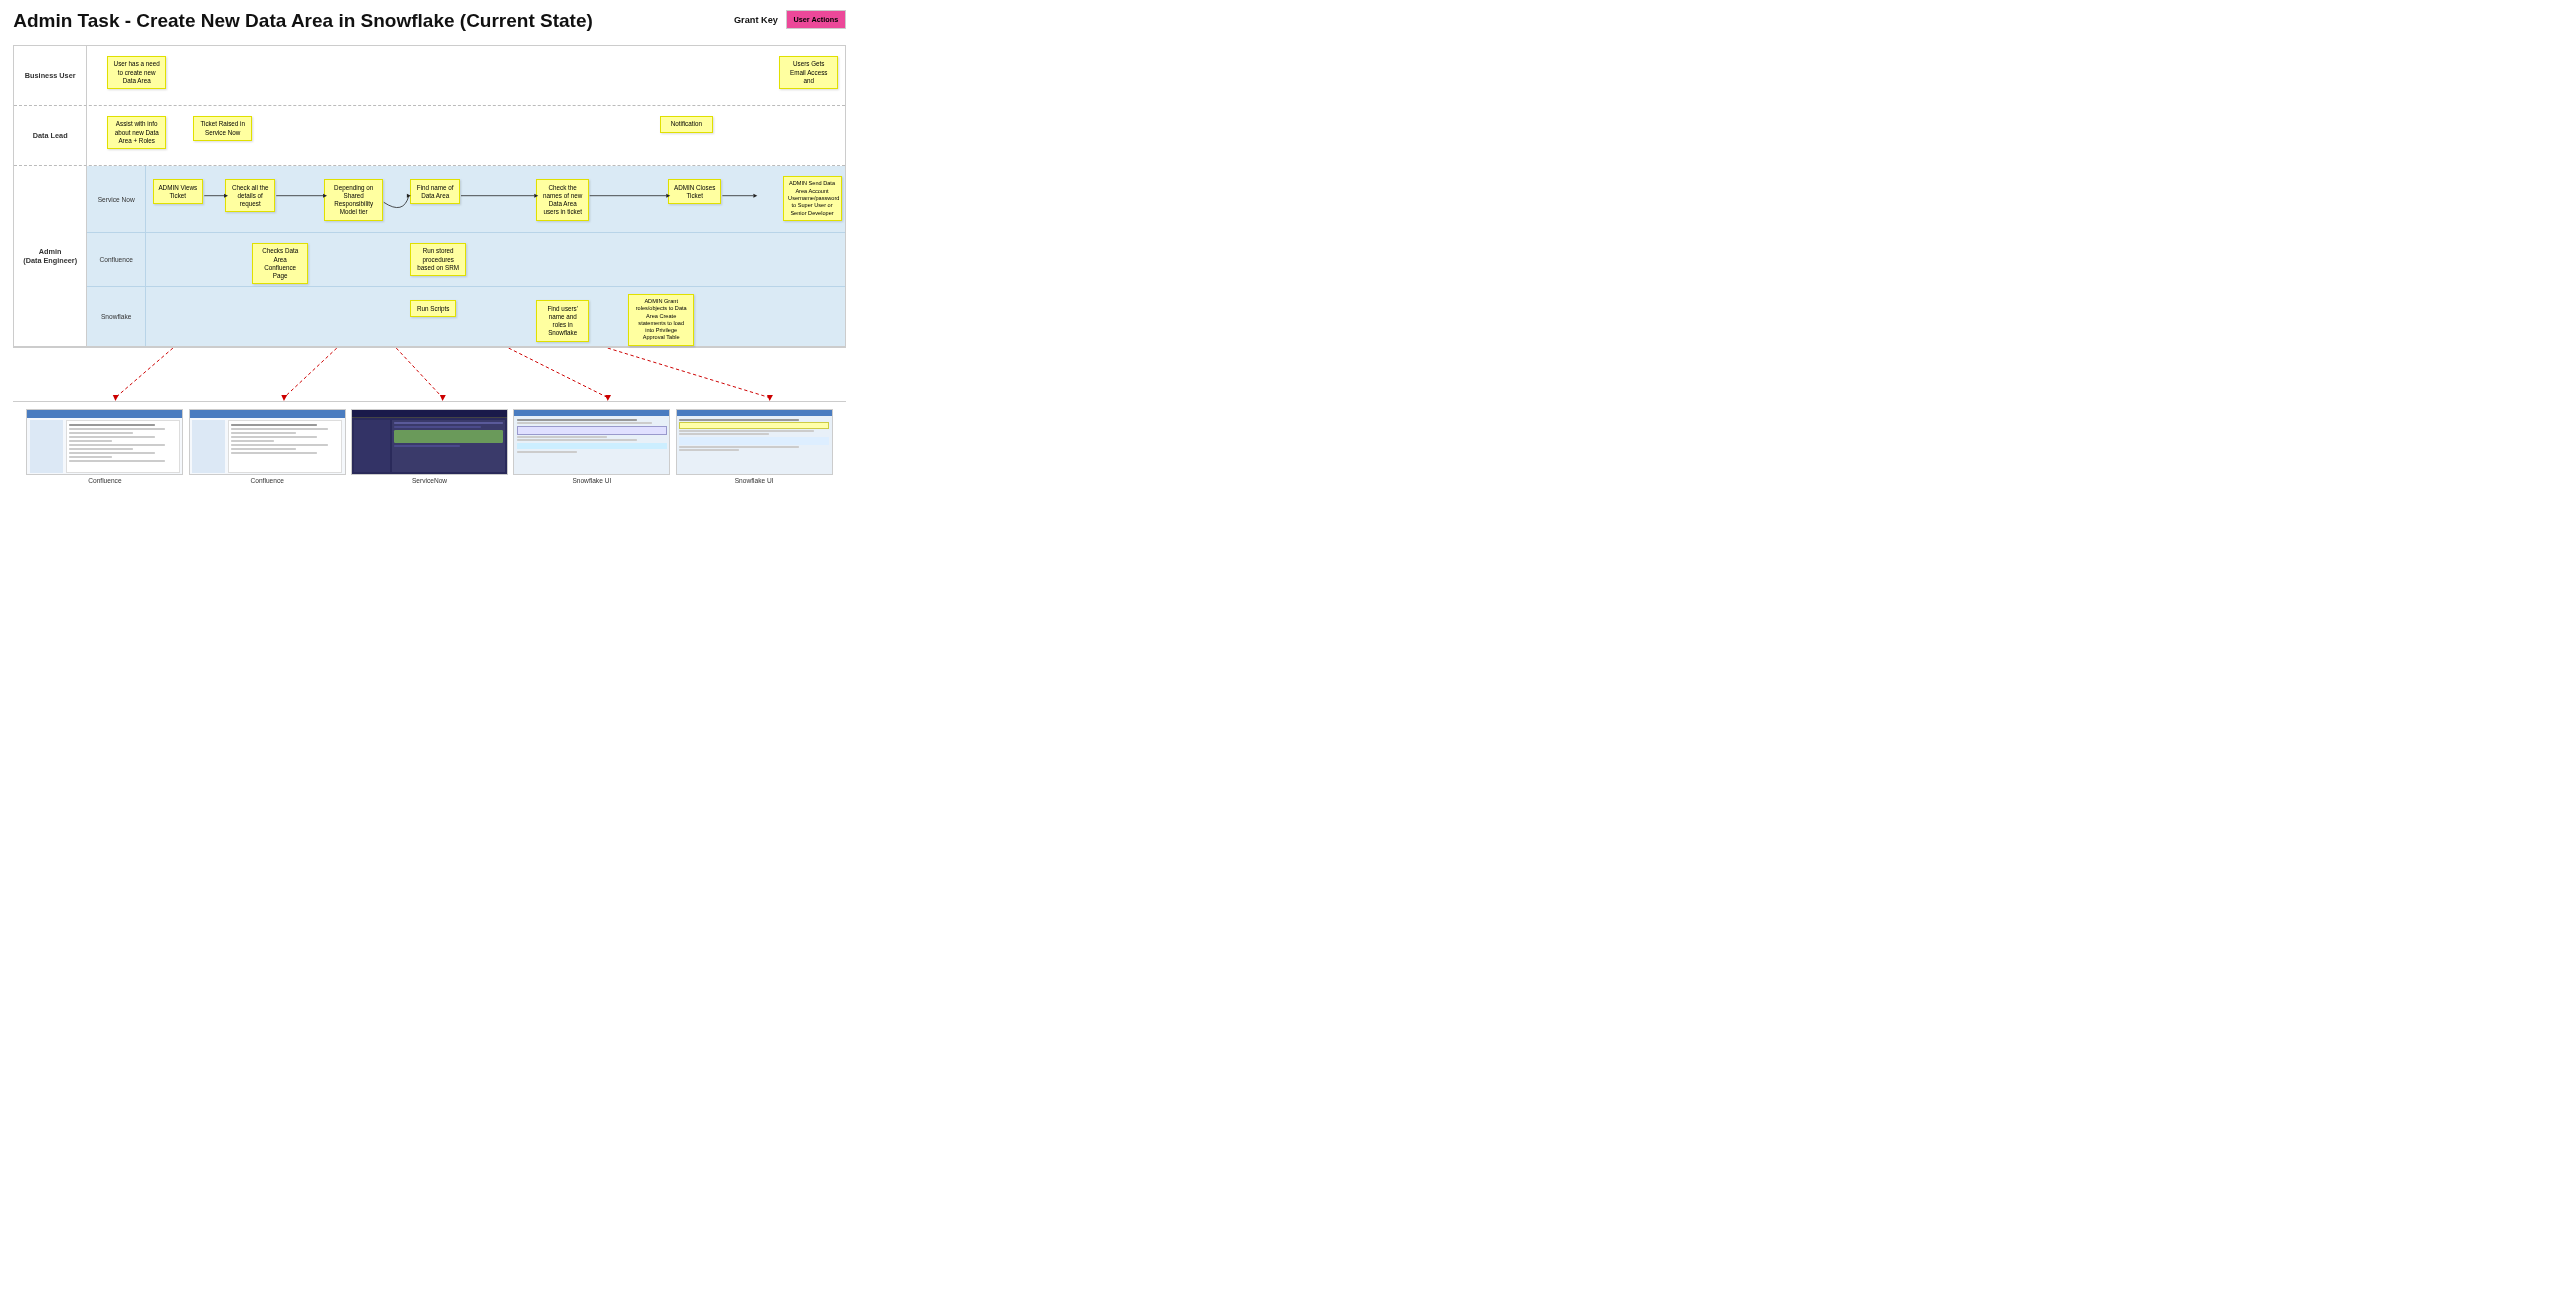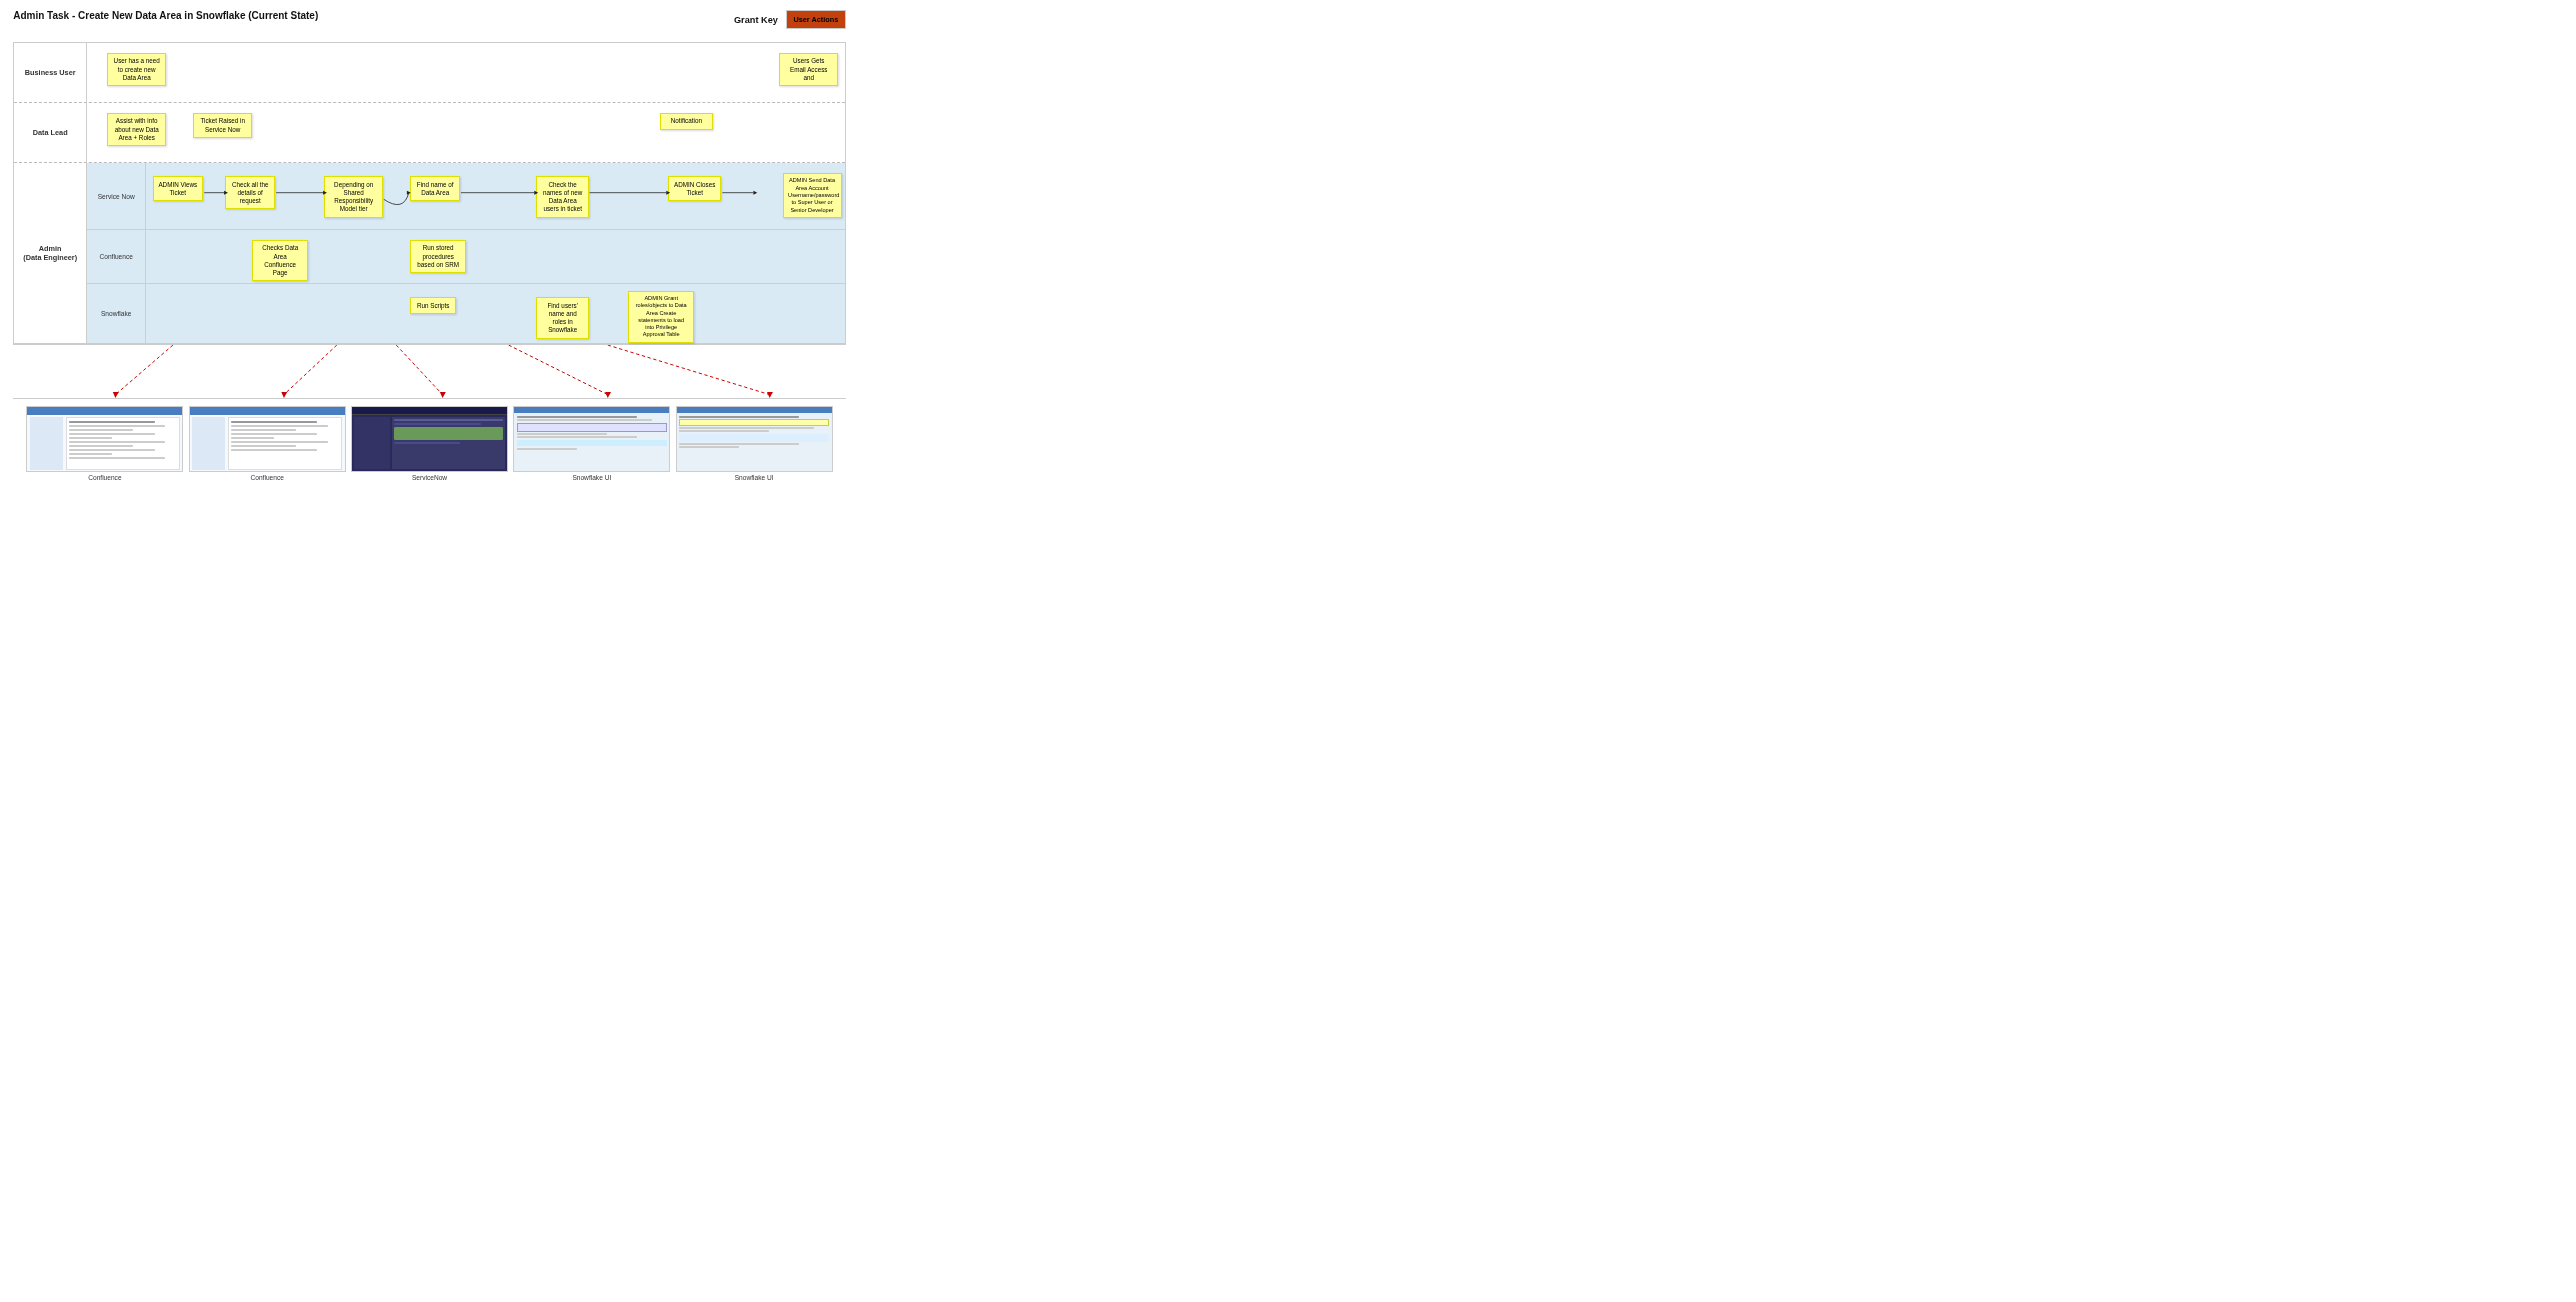--- a/index.html
+++ b/index.html
@@ -18,39 +18,39 @@
     }
 
     .header {
       display: flex;
       justify-content: space-between;
       align-items: flex-start;
       margin-bottom: 13.2px;
     }
 
     .page-title {
-      font-size: 10px;
+      font-size: 19px;
       font-weight: bold;
       color: #111;
     }
 
     .colour-key-area {
       display: flex;
       align-items: center;
       gap: 8px;
     }
 
     .colour-key-label {
       font-size: 9.2px;
       font-weight: bold;
       color: #111;
     }
 
     .user-actions-badge {
-      background: #c2410c;
+      background: #ec4899;
       border: 0.7px solid #ccc;
       padding: 4px 6.6px;
       font-size: 7.3px;
       font-weight: bold;
       text-align: center;
       min-width: 46px;
     }
 
     
     .diagram {

